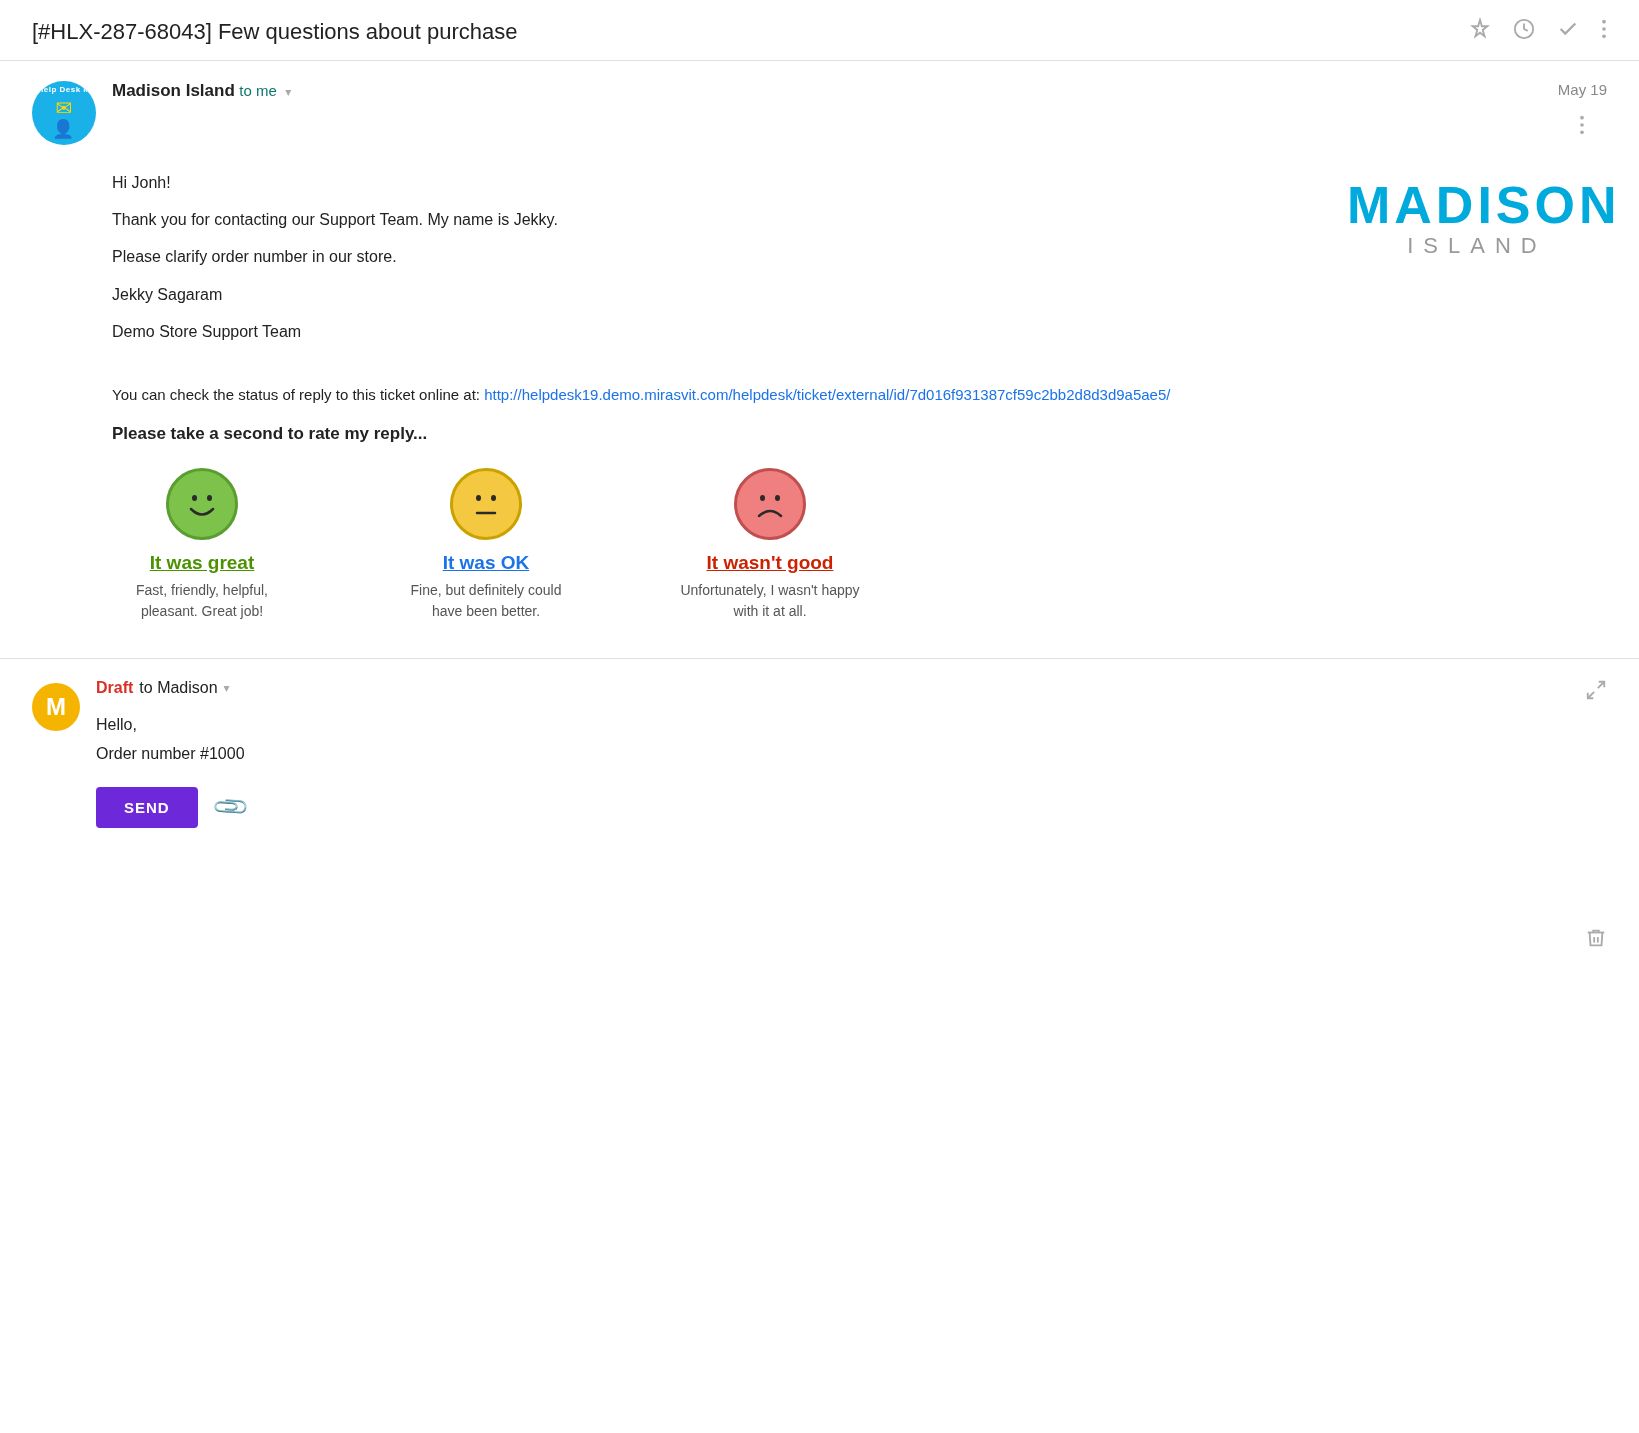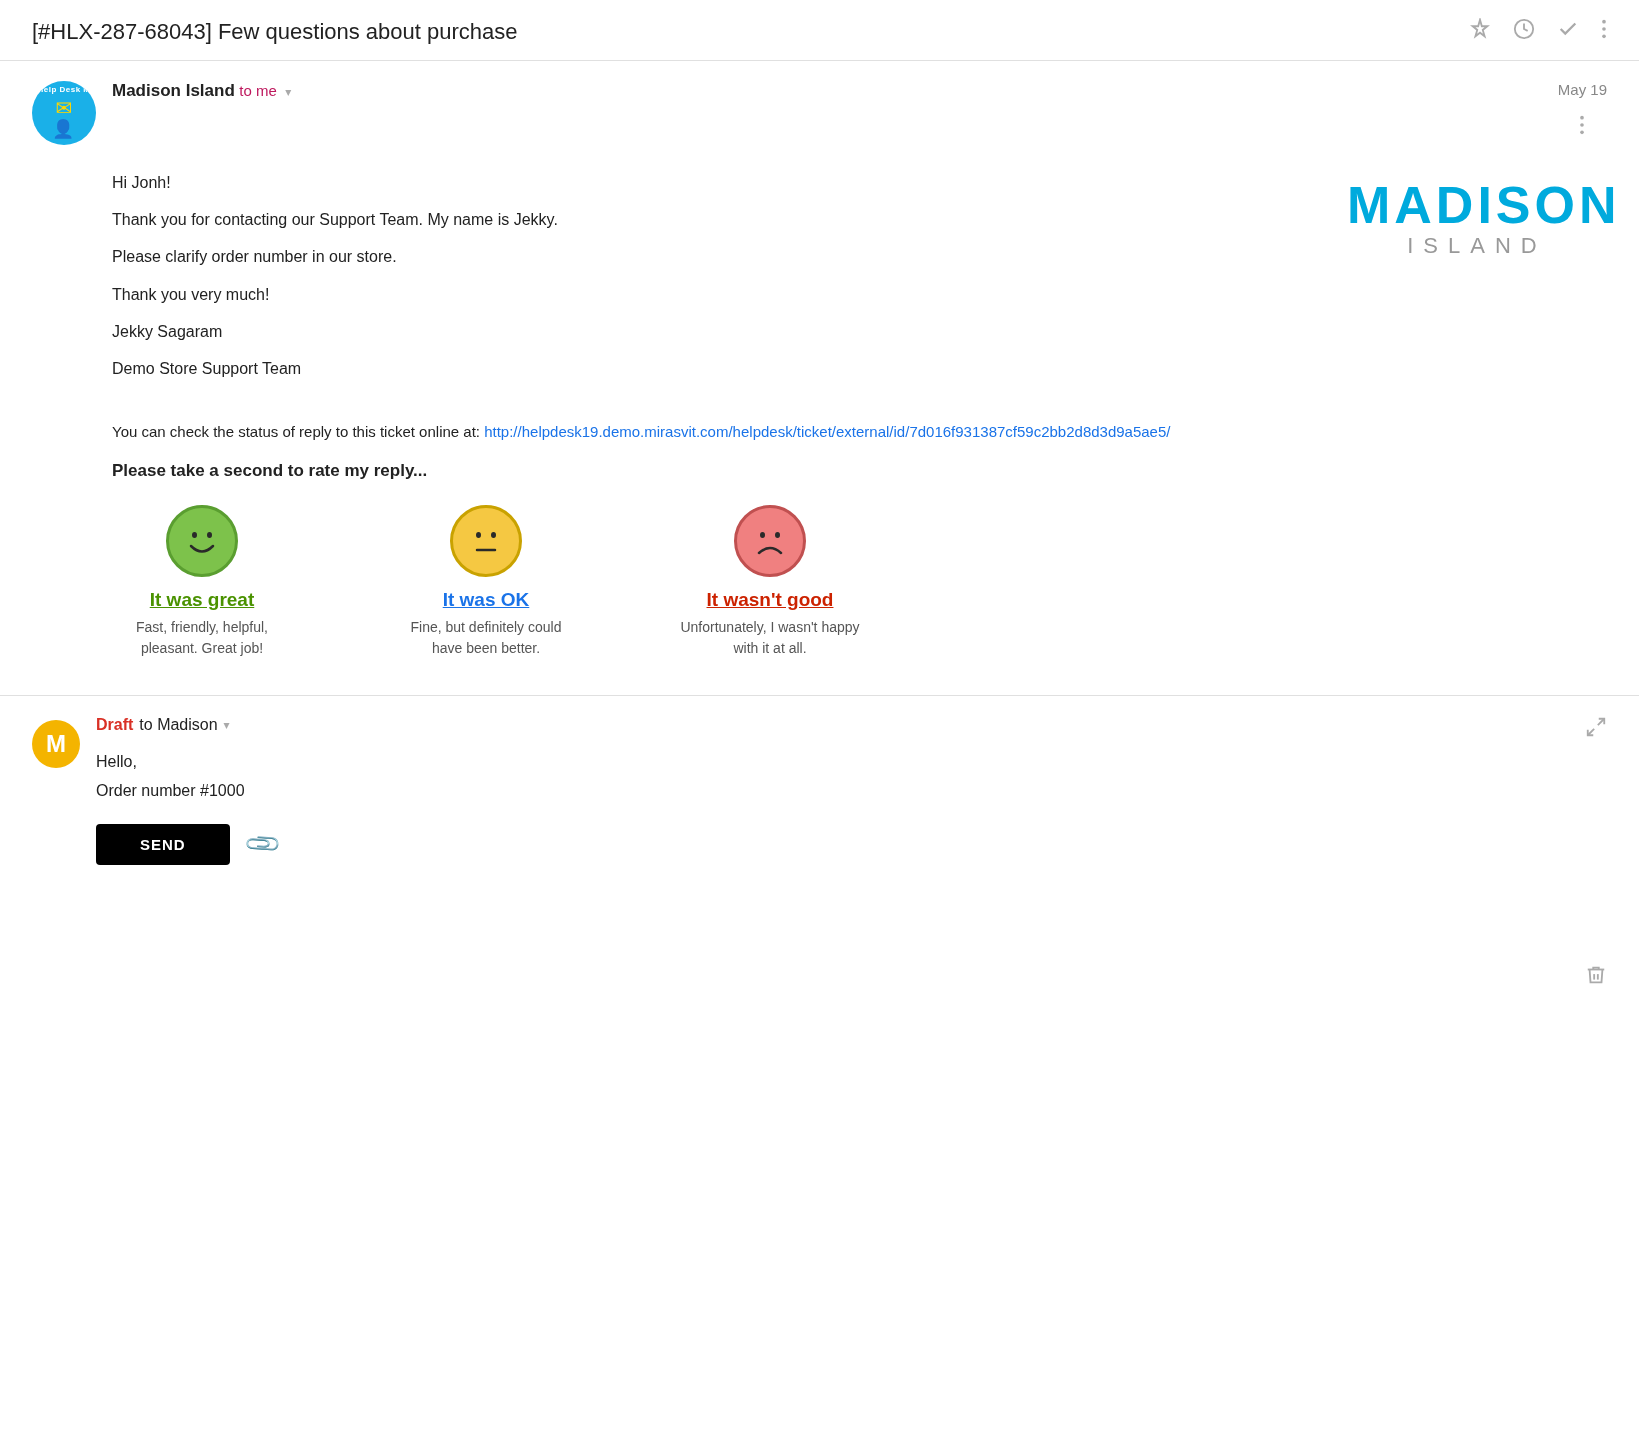--- a/index.html
+++ b/index.html
@@ -90,21 +90,21 @@
       color: #fff;
       margin-top: -2px;
     }
     .sender-info .sender-name {
       font-size: 17px;
       font-weight: bold;
       color: #222;
     }
     .sender-info .sender-to {
       font-size: 15px;
-      color: #be185d;
+      color: #0f766e;
       font-weight: 400;
     }
     .sender-info .sender-to-arrow {
       font-size: 12px;
       color: #aaa;
       margin-left: 4px;
       cursor: pointer;
     }
     .email-header-right {
       display: flex;
@@ -295,24 +295,24 @@
       color: #222;
       line-height: 1.8;
       margin-bottom: 18px;
     }
     .draft-actions {
       display: flex;
       align-items: center;
       gap: 18px;
     }
     .send-btn {
-      background: #000000;
+      background: #6d28d9;
       color: #fff;
       border: none;
-      padding: 12px 44px;
+      padding: 12px 28px;
       font-size: 15px;
       font-weight: bold;
       letter-spacing: 1px;
       border-radius: 4px;
       cursor: pointer;
       text-transform: uppercase;
     }
     .attach-icon {
       font-size: 24px;
       color: #888;
@@ -401,21 +401,20 @@
           </svg>
       </span>
     </div>
   </div>
 
   <div class="email-body">
     <div class="email-text">
       <p>Hi Jonh!</p>
       <p>Thank you for contacting our Support Team. My name is Jekky.</p>
       <p>Please clarify order number in our store.</p>
-      <p>Thank you very much!</p>
       <p>Jekky Sagaram</p>
       <p>Demo Store Support Team</p>
     </div>
     <div class="email-logo">
       <div class="logo-main">MADISON</div>
       <div class="logo-sub">ISLAND</div>
     </div>
   </div>
 
   <div class="ticket-link-section">

